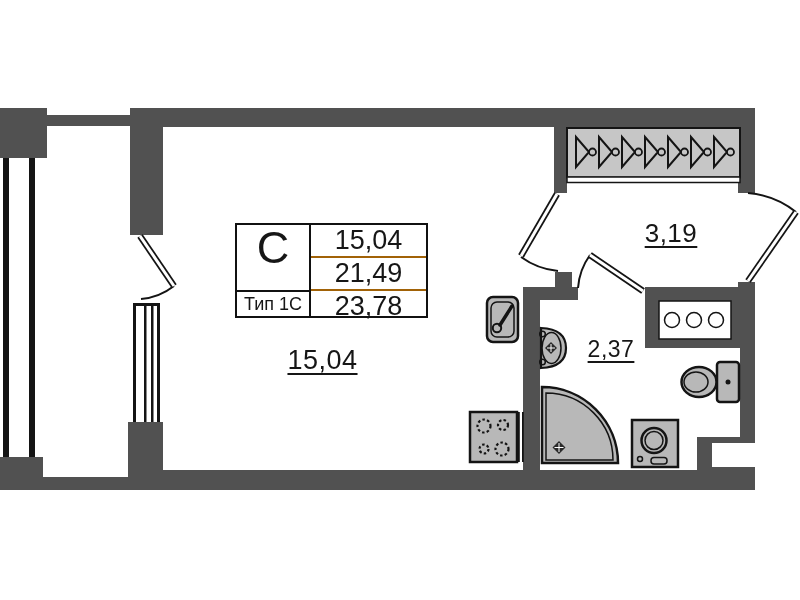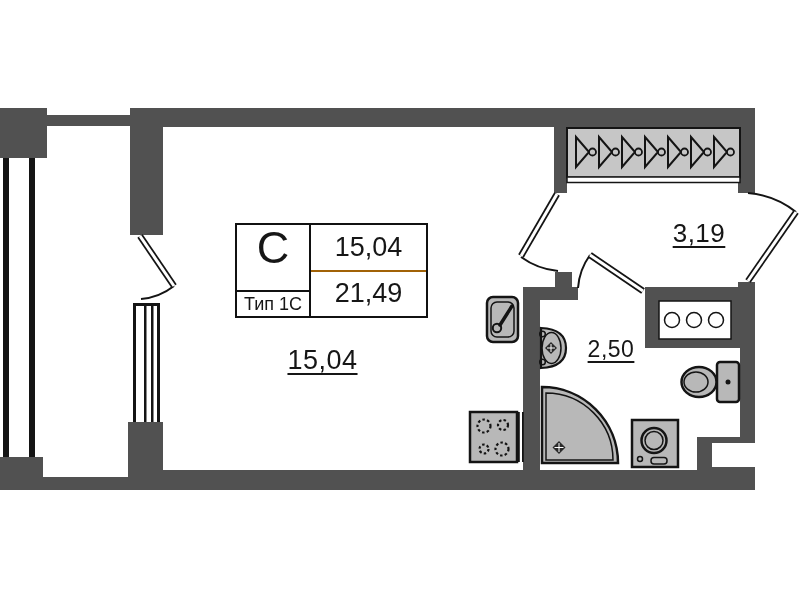--- a/index.html
+++ b/index.html
@@ -165,27 +165,28 @@
 
     <g>
       <rect x="659" y="301" width="72" height="38" fill="#ffffff" stroke="var(--line)" stroke-width="1.5"></rect>
       <circle class="thin" cx="672" cy="320" r="7.5"></circle>
       <circle class="thin" cx="694" cy="320" r="7.5"></circle>
       <circle class="thin" cx="716" cy="320" r="7.5"></circle>
     </g>
   </svg>
 
   <div class="room-label" style="left:280px;top:345px;width:85px;font-size:27px;">15,04</div>
-  <div class="room-label" style="left:637px;top:218px;width:68px;font-size:26px;margin-left:28px;">3,19</div>
-  <div class="room-label" style="left:582px;top:336px;width:58px;font-size:23px;">2,50</div>
+  <div class="room-label" style="left:637px;top:218px;width:68px;font-size:26px;">3,19</div>
+  <div class="room-label" style="left:582px;top:336px;width:58px;font-size:23px;">2,37</div>
 
   <div class="legend">
     <div class="legend-left">
       <div class="legend-letter">С</div>
       <div class="legend-type">Тип 1С</div>
     </div>
     <div class="legend-right">
       <div class="legend-num">15,04</div>
       <div class="legend-num">21,49</div>
+      <div class="legend-num">23,78</div>
     </div>
   </div>
 
 </div>
 
 </body></html>

